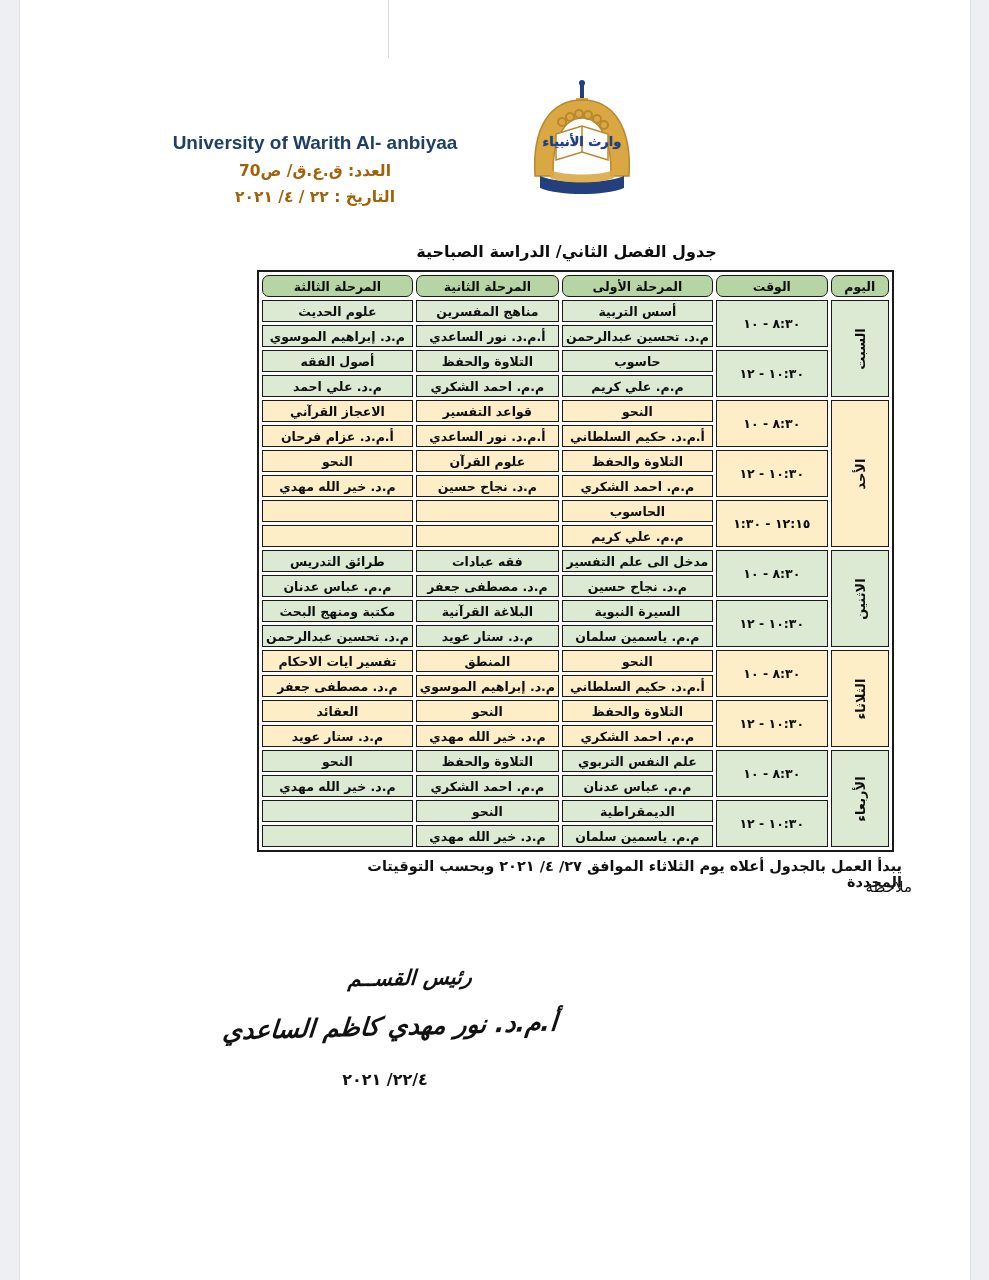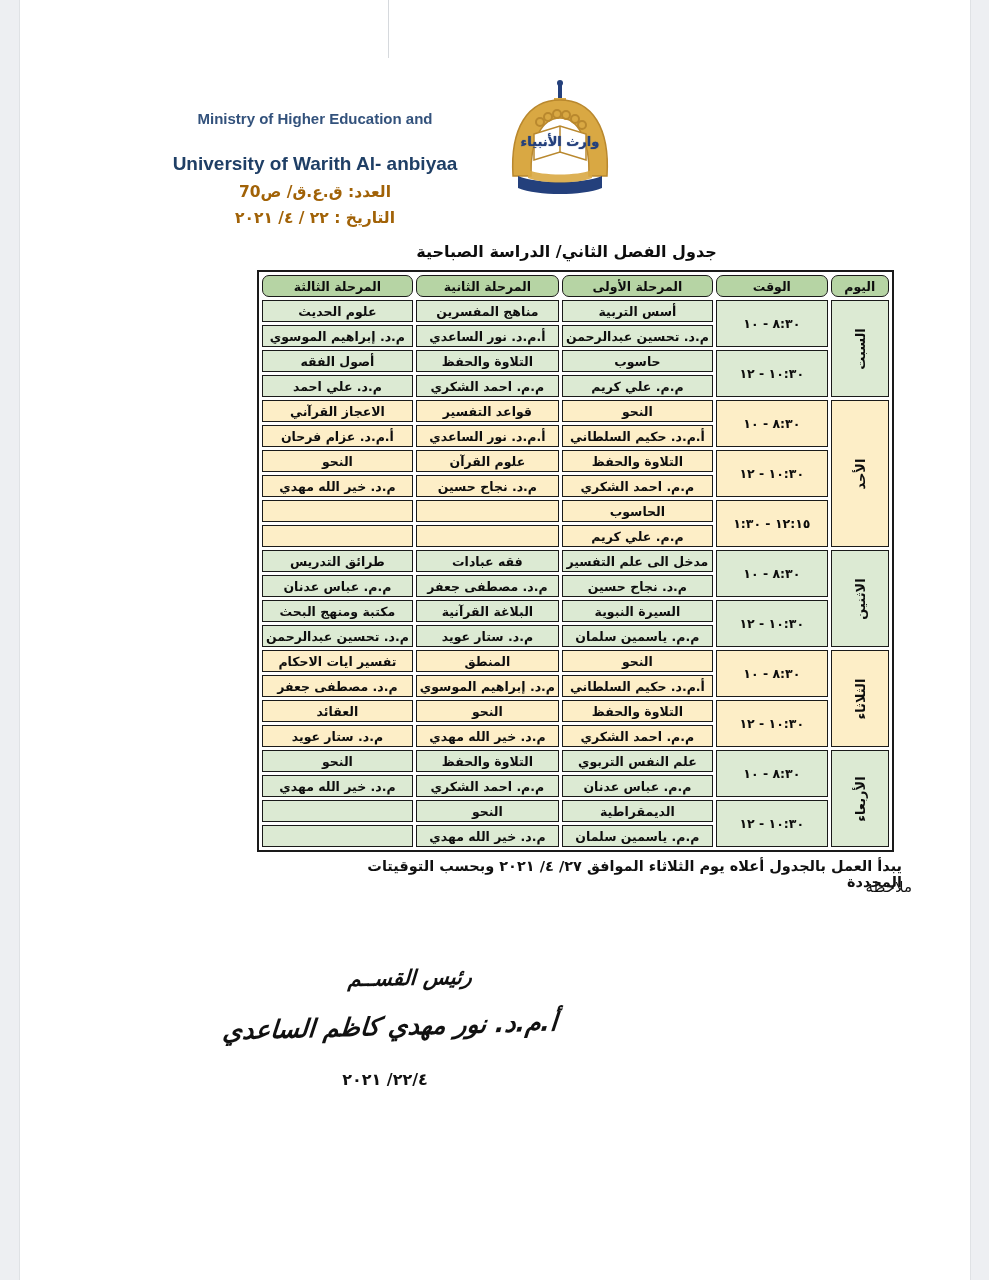--- a/index.html
+++ b/index.html
@@ -37,21 +37,21 @@
     font-family:"Liberation Sans","DejaVu Sans",sans-serif;
     font-size:15px;color:#33527c;font-weight:600;line-height:21px;
   }
   .hl-en3{
     font-family:"Liberation Sans","DejaVu Sans",sans-serif;
     font-size:19px;color:#1f3f66;font-weight:600;margin-top:24px;
   }
   .hl-ar{direction:rtl;font-size:15.5px;color:#a16207;font-weight:bold;margin-top:8px;}
 
   
-  .logo{position:absolute;left:478px;top:78px;width:124px;height:122px;}
+  .logo{position:absolute;left:500px;top:78px;width:124px;height:122px;}
   .logo svg{position:absolute;left:0;top:0;}
   .logo-callig{
     position:absolute;left:0;top:56px;width:124px;text-align:center;
     direction:rtl;font-size:13px;font-weight:bold;color:#24407c;
     text-shadow:0 0 1px #24407c;
     white-space:nowrap;
   }
 
   
   .sched-title{
@@ -141,21 +141,20 @@
         <path d="M36 56 L62 48 L88 56 L88 82 L62 74 L36 82 Z" fill="#ffffff" stroke="#b9882e" stroke-width="1.5"></path>
         <path d="M62 48 L62 74" stroke="#b9882e" stroke-width="1.5"></path>
 
         <path d="M20 98 C40 106 84 106 104 98 L104 110 C84 118 40 118 20 110 Z" fill="#24407c"></path>
         <path d="M30 92 C45 98 79 98 94 92 L94 100 C79 106 45 106 30 100 Z" fill="#d9a843" opacity="0.9"></path>
       </svg>
       <div class="logo-callig">وارث الأنبياء</div>
     </div>
 
     <div class="header-left">
-      <div class="hl-en1">Ministry of Higher Education and</div>
       <div class="hl-en3">University of Warith Al- anbiyaa</div>
       <div class="hl-ar">العدد: ق.ع.ق/ ص70</div>
       <div class="hl-ar">التاريخ : ٢٢ / ٤/ ٢٠٢١</div>
     </div>
 
     <div class="sched-title">جدول الفصل الثاني/ الدراسة الصباحية</div>
 
     <table class="sched" dir="rtl">
       <colgroup>
         <col style="width:58px">

